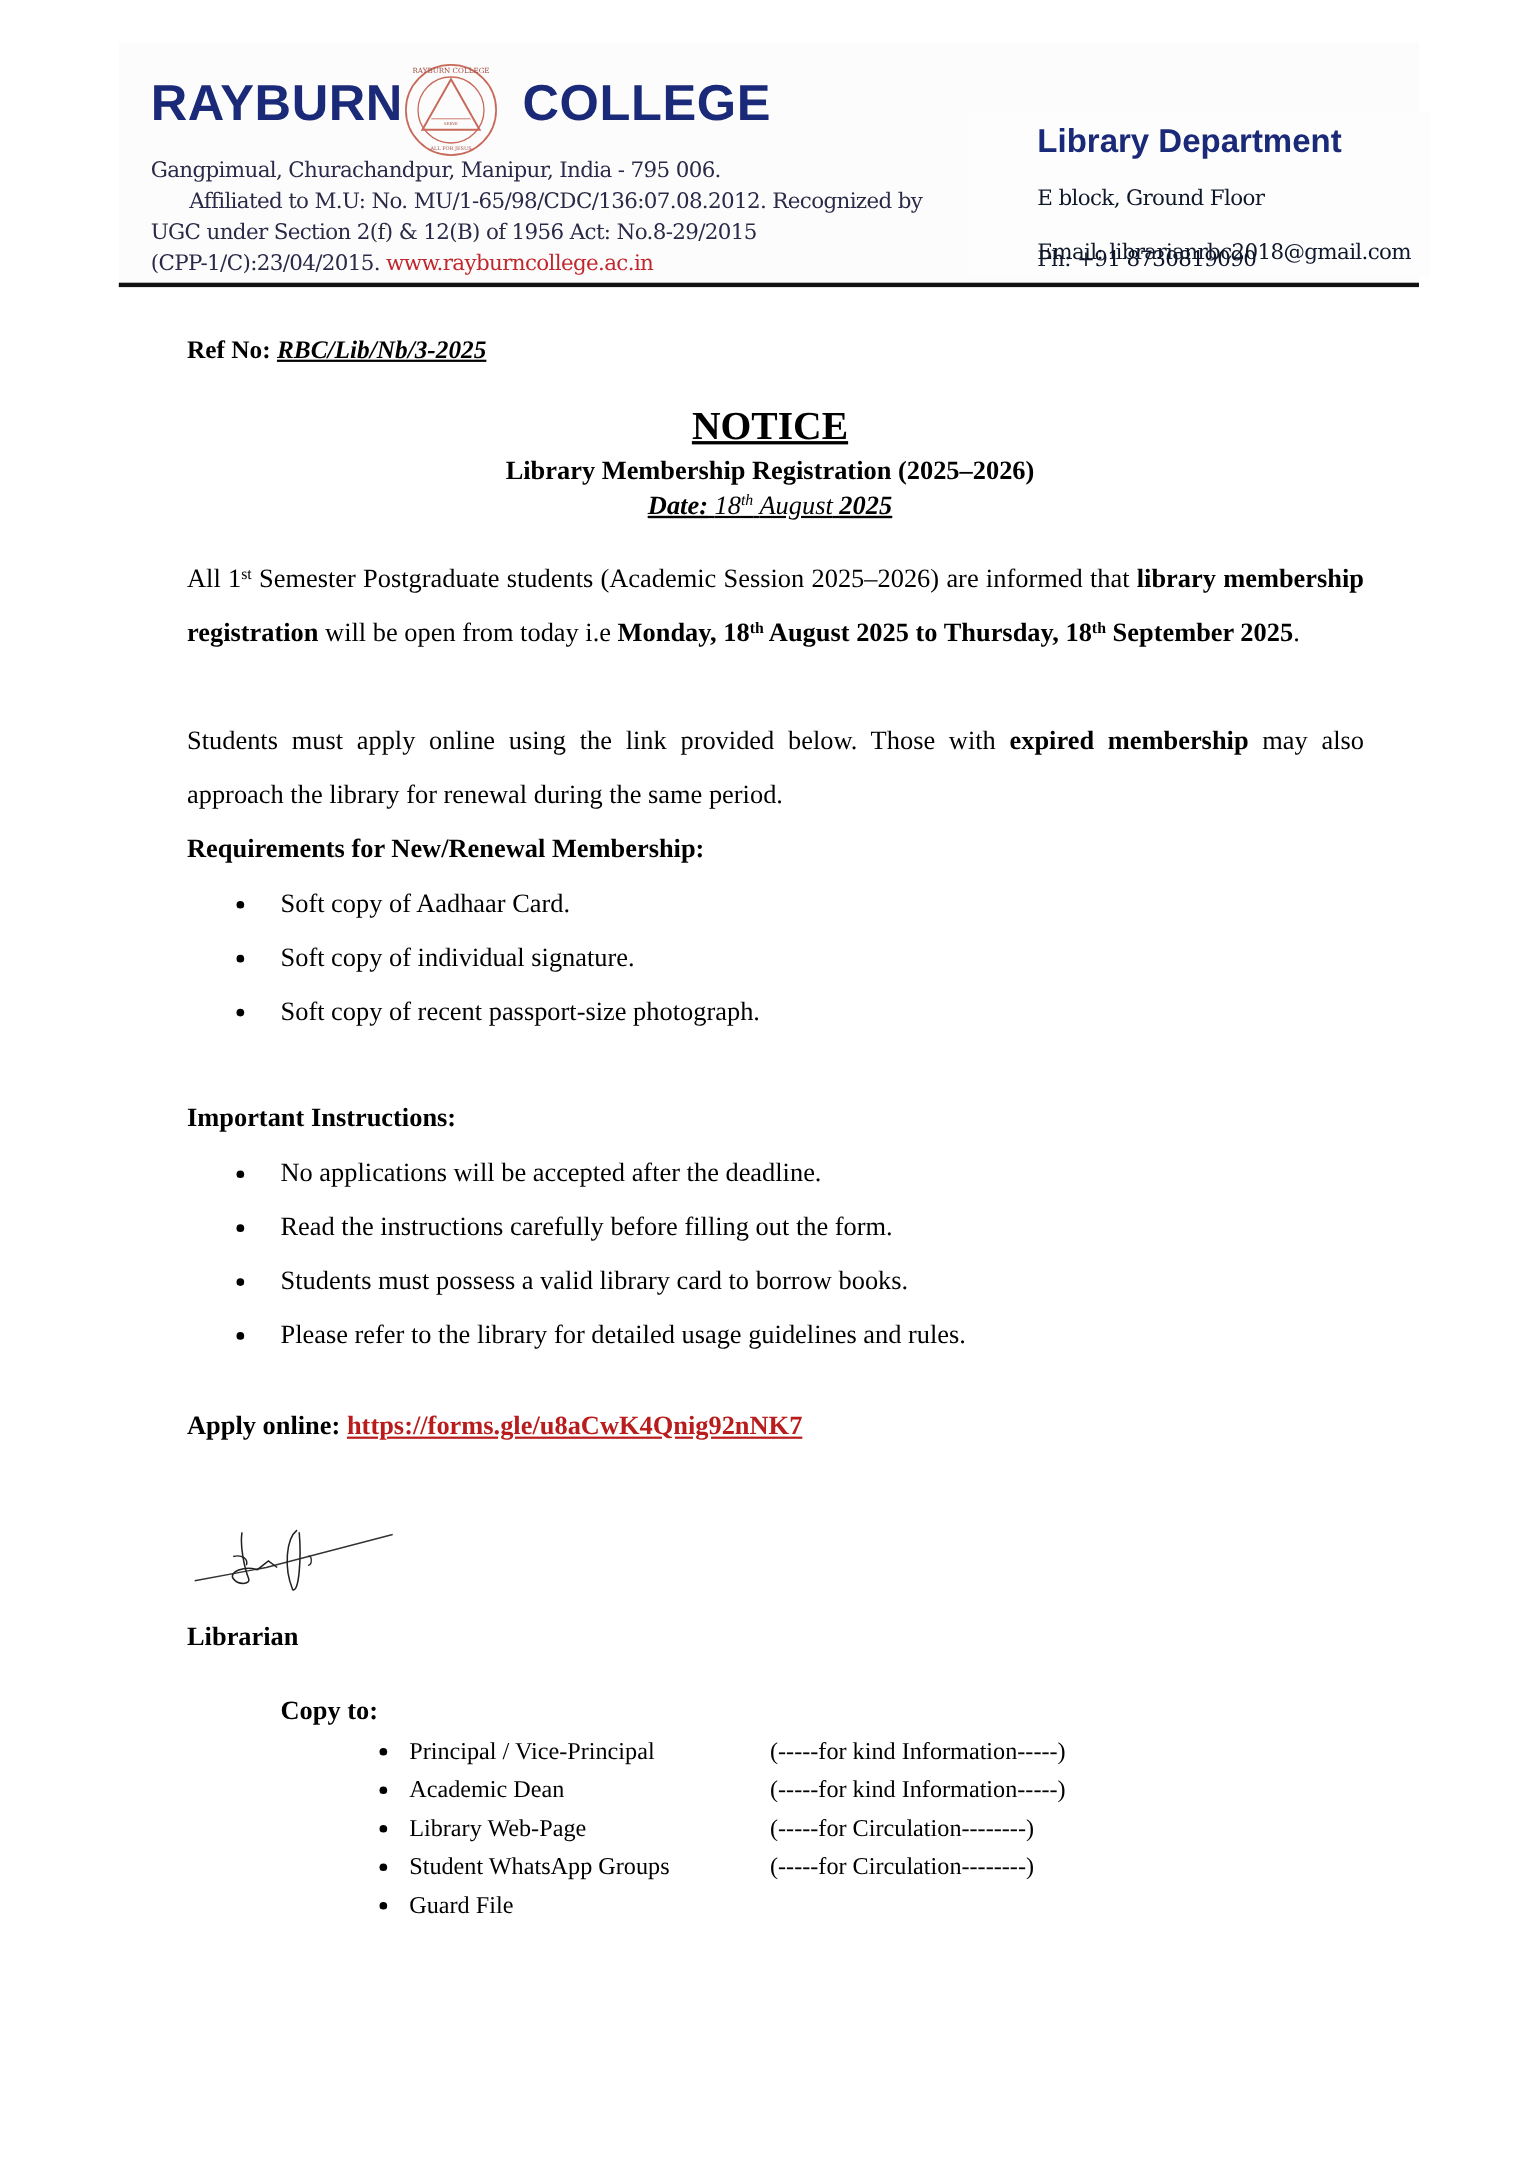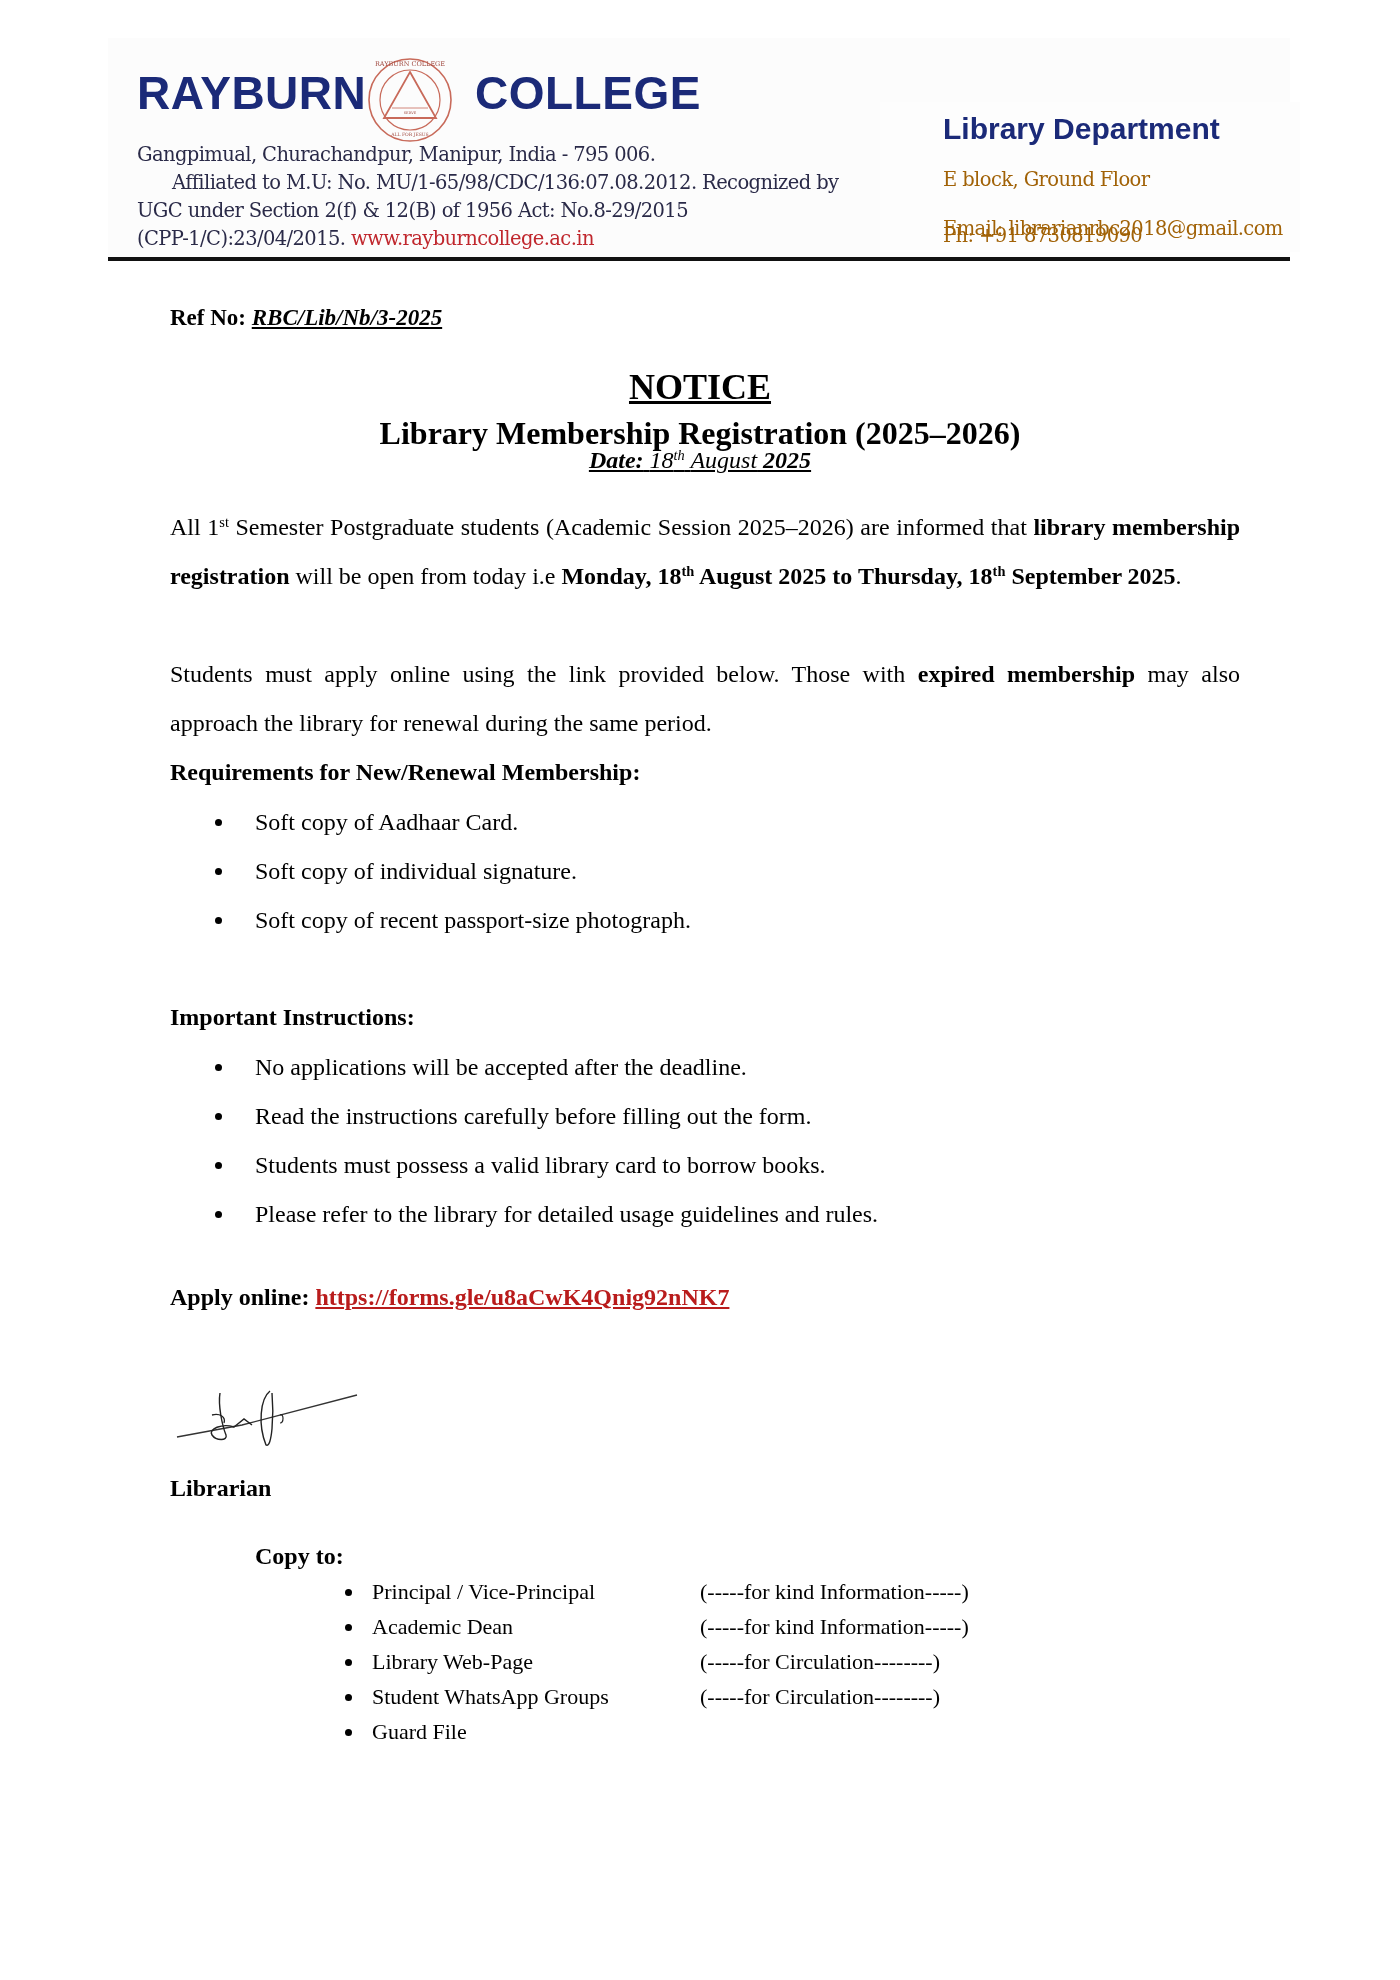--- a/index.html
+++ b/index.html
@@ -6,29 +6,29 @@
   body { width: 1400px; height: 1980px; position: relative; overflow: hidden; font-family: "Liberation Serif", serif; color: #000; }
 
   
   .letterhead { position: absolute; left: 108px; top: 38px; width: 1182px; height: 220px; background: #fcfcfc; }
   .lh-right-bg { position: absolute; left: 880px; top: 102px; width: 420px; height: 150px; background: #fdfdfd; }
   .college-name { position: absolute; top: 70px; font-family: "Liberation Sans", sans-serif; font-weight: bold; font-size: 46px; color: #1b2a78; letter-spacing: 0.5px; line-height: 1; }
   .logo { position: absolute; left: 366px; top: 56px; width: 88px; height: 88px; }
   .addr { position: absolute; left: 137px; font-family: "DejaVu Serif", serif; font-size: 19.5px; color: #2a2a48; line-height: 1; letter-spacing: -0.6px; white-space: nowrap; }
   .addr .web { color: #c0272d; }
   .dept-title { position: absolute; left: 943px; top: 114px; font-family: "Liberation Sans", sans-serif; font-weight: bold; font-size: 30px; color: #1b2a78; line-height: 1; }
-  .dept-line { position: absolute; left: 943px; font-family: "DejaVu Serif", serif; font-size: 19.5px; color: #a16207; line-height: 1; letter-spacing: -0.6px; white-space: nowrap; }
+  .dept-line { position: absolute; left: 943px; font-family: "DejaVu Serif", serif; font-size: 19.5px; color: #0f172a; line-height: 1; letter-spacing: -0.6px; white-space: nowrap; }
   .rule { position: absolute; left: 108px; top: 257px; width: 1182px; height: 4px; background: #111; }
 
   
   .ref { position: absolute; left: 170px; top: 304px; font-size: 23px; font-weight: bold; line-height: 1.2; }
   .ref .val { font-style: italic; text-decoration: underline; }
   .center { position: absolute; left: 0; width: 1400px; text-align: center; }
   .notice-title { top: 368px; font-size: 36px; font-weight: bold; text-decoration: underline; line-height: 1.1; }
-  .notice-sub { top: 414px; font-size: 32px; font-weight: bold; line-height: 1.2; }
+  .notice-sub { top: 414px; font-size: 24px; font-weight: bold; line-height: 1.2; }
   .notice-date { top: 446px; font-size: 24px; font-style: italic; line-height: 1.2; text-decoration: underline; }
   .notice-date b { font-weight: bold; text-decoration: underline; }
   sup { font-size: 0.6em; line-height: 0; vertical-align: 0.55em; }
 
   .para { position: absolute; left: 170px; width: 1070px; font-size: 24px; line-height: 49px; text-align: justify; }
   .para b { font-weight: bold; }
   .heading { position: absolute; left: 170px; font-size: 24px; font-weight: bold; line-height: 1.2; }
 
   .bullet-list { position: absolute; left: 170px; margin: 0; padding: 0; list-style: none; }
   .bullet-list li { position: relative; height: 49px; font-size: 24px; line-height: 30px; padding-left: 85px; }

